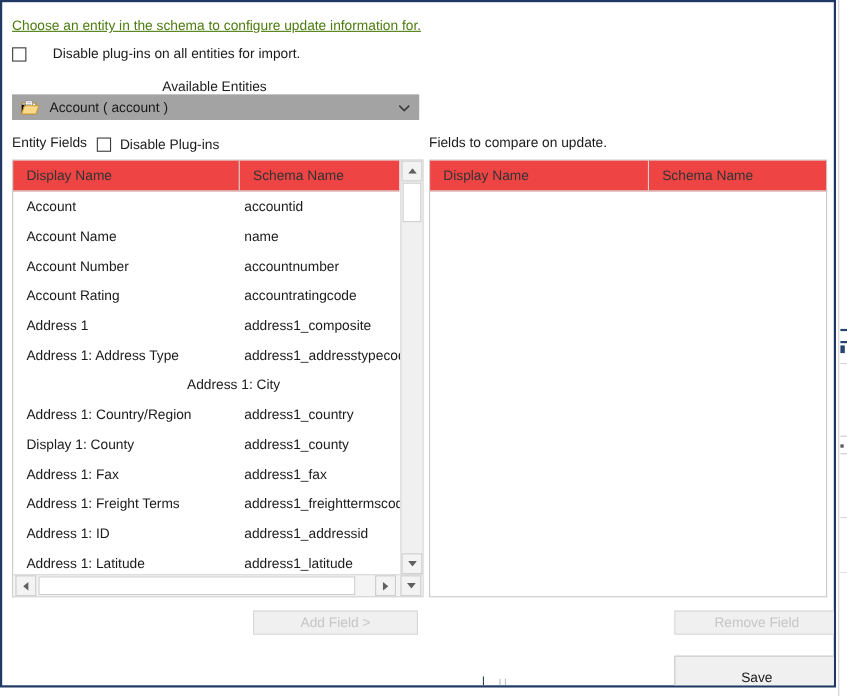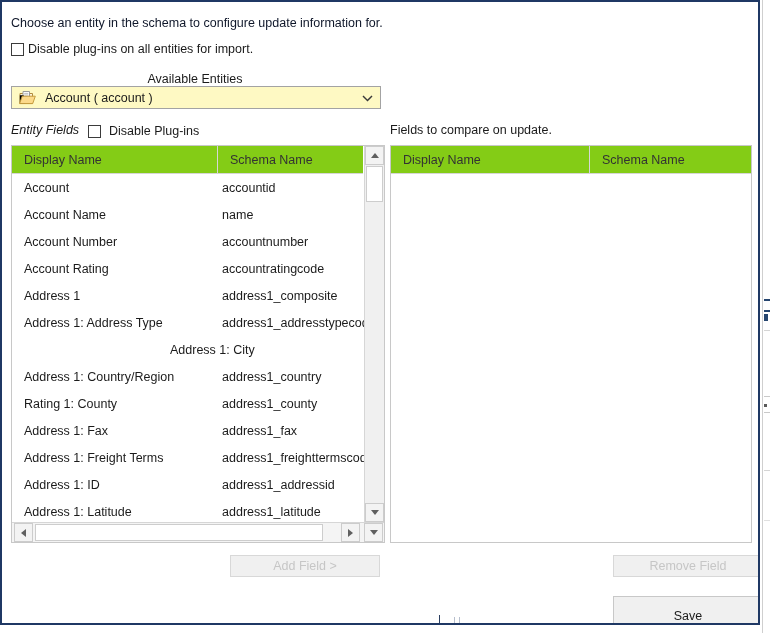--- a/index.html
+++ b/index.html
@@ -34,59 +34,59 @@
     position:absolute;left:0;top:0;width:760px;height:625px;
     background:#ffffff;
     border:2px solid #1f3864;
     box-sizing:border-box;
     overflow:hidden;
   }
   .bottom-ticks{position:absolute;left:437px;bottom:0px;width:1px;height:8px;background:#2b3f60;}
   .bottom-ticks2{position:absolute;left:452px;bottom:0px;width:1px;height:6px;background:#b7bfcd;}
   .bottom-ticks3{position:absolute;left:457px;bottom:0px;width:1px;height:6px;background:#b7bfcd;}
 
-  .intro{position:absolute;left:9px;top:14px;white-space:nowrap;color:#0f172a;}
-
-  .cbrow{position:absolute;left:9px;top:40px;display:flex;align-items:center;gap:4px;}
+  .intro{position:absolute;left:9px;top:14px;white-space:nowrap;color:#4d7c0f;text-decoration:underline;}
+
+  .cbrow{position:absolute;left:9px;top:40px;display:flex;align-items:center;gap:24px;}
   .cbox{
     width:13px;height:13px;box-sizing:border-box;
     border:1px solid #3b3b3b;background:#ffffff;flex:0 0 auto;
   }
   .cbrow .lbl{white-space:nowrap;}
 
   .entrow{position:absolute;left:9px;top:70px;display:flex;align-items:center;flex-direction:column;}
   .entlabel{width:97px;white-space:nowrap;}
   .combo{
     position:relative;width:370px;height:23px;box-sizing:border-box;
-    border:1px solid #a3a3a3;background:#fef9c3;
+    border:1px solid #a3a3a3;background:#a3a3a3;
     display:flex;align-items:center;
   }
   .combo .ficon{margin-left:7px;width:17px;height:15px;position:relative;flex:0 0 auto;}
   .combo .ftext{margin-left:9px;white-space:nowrap;font-size:12.5px;}
   .combo .chev{
     position:absolute;right:9px;top:50%;margin-top:-3px;
     width:9px;height:5px;
   }
   .chev svg{display:block;}
 
-  .sec-left-label{position:absolute;left:9px;top:121px;white-space:nowrap;font-style:italic;}
+  .sec-left-label{position:absolute;left:9px;top:121px;white-space:nowrap;}
   .sec-left-cb{position:absolute;left:86px;top:122px;display:flex;align-items:center;gap:8px;}
   .sec-right-label{position:absolute;left:388px;top:121px;white-space:nowrap;}
 
   
   .grid{
     position:absolute;box-sizing:border-box;
     border:1px solid #c8c8c8;background:#ffffff;
   }
   .grid.left{left:9px;top:143px;width:374px;height:398px;}
   .grid.right{left:388px;top:143px;width:362px;height:398px;}
 
   .ghead{
     position:absolute;left:0;top:0;right:0;height:28px;
-    border-bottom:1px solid #d6d6d6;box-sizing:border-box;background:#84cc16;
+    border-bottom:1px solid #d6d6d6;box-sizing:border-box;background:#ef4444;
     display:flex;
   }
   .ghead .hc{
     box-sizing:border-box;height:100%;display:flex;align-items:center;
     padding-left:12px;color:#333333;font-size:12.5px;white-space:nowrap;
   }
   .ghead .hc.c1{border-right:1px solid #d6d6d6;}
 
   .grid.left .ghead{right:21px;}
   .grid.left .ghead .hc.c1{width:206px;}
@@ -244,21 +244,21 @@
           <div class="cell c2">address1_addresstypecode</div>
         </div>
         <div class="row">
           <div class="cell c1">Address 1: City</div>
         </div>
         <div class="row">
           <div class="cell c1">Address 1: Country/Region</div>
           <div class="cell c2">address1_country</div>
         </div>
         <div class="row">
-          <div class="cell c1">Rating 1: County</div>
+          <div class="cell c1">Display 1: County</div>
           <div class="cell c2">address1_county</div>
         </div>
         <div class="row">
           <div class="cell c1">Address 1: Fax</div>
           <div class="cell c2">address1_fax</div>
         </div>
         <div class="row">
           <div class="cell c1">Address 1: Freight Terms</div>
           <div class="cell c2">address1_freighttermscode</div>
         </div>

